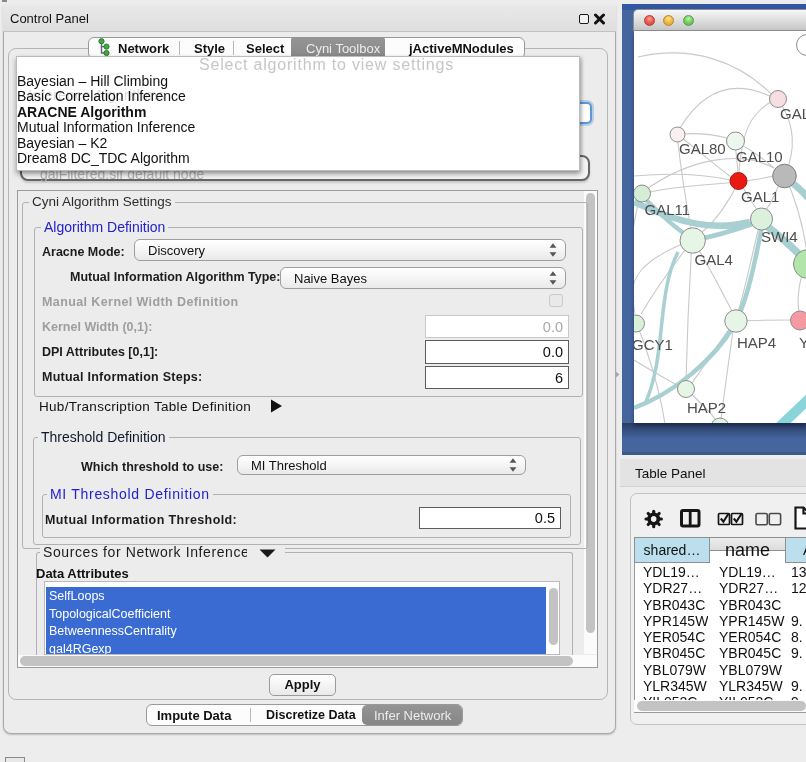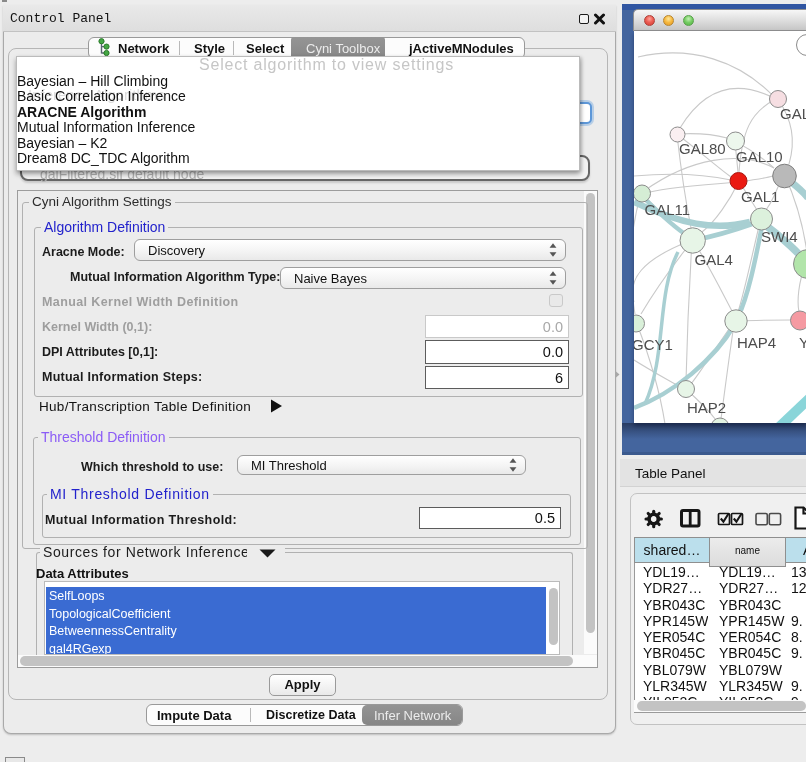--- a/index.html
+++ b/index.html
@@ -17,21 +17,21 @@
 .fld{position:absolute;background:#fff;box-sizing:border-box;font-size:14.5px;color:#111;text-align:right;}
 .fld span{position:absolute;right:5px;top:50%;transform:translateY(-50%);}
 </style>
 </head>
 <body>
 
 <div class="abs" style="left:2px;top:0;width:5px;height:2px;background:#8a8a8a;"></div>
 
 <div class="abs" id="win1" style="left:3px;top:5px;width:613px;height:729px;background:#ececec;border:1px solid #a9a9a9;border-top:none;border-radius:0 0 8px 8px;box-shadow:0 1px 2px rgba(0,0,0,.2);box-sizing:border-box;"></div>
 <div class="abs" style="left:3px;top:5px;width:613px;height:27px;background:linear-gradient(#e9e9e9,#dedede);border-bottom:1px solid #c2c2c2;box-sizing:border-box;"></div>
-<div class="abs" style="left:10px;top:11px;font-size:13px;color:#111;font-family:Liberation Mono, monospace;">Control Panel</div>
+<div class="abs" style="left:10px;top:11px;font-size:13px;color:#111;">Control Panel</div>
 <div class="abs" style="left:579px;top:14px;width:8px;height:8px;border:1.6px solid #1a1a1a;border-radius:2px;background:#f2f2f2;"></div>
 <svg class="abs" style="left:593px;top:13px;" width="13" height="12" viewBox="0 0 13 12">
     <path d="M2.5,2 L10.5,10 M10.5,2 L2.5,10" stroke="#111" stroke-width="3" stroke-linecap="round"></path>
   </svg>
 
 <div class="abs" style="left:8px;top:48px;width:600px;height:652px;background:#ececec;border:1px solid #b6b6b6;border-radius:8px;box-sizing:border-box;"></div>
 
 <div class="abs" style="left:88px;top:37px;width:437px;height:22px;background:#fcfcfc;border:1px solid #999;border-radius:6px;box-sizing:border-box;"></div>
 <div class="abs" style="left:291px;top:37px;width:94px;height:22px;background:linear-gradient(#959595,#878787);border-radius:3px;"></div>
 <div class="abs" style="left:179px;top:41px;width:1px;height:14px;background:#b9b9b9;"></div>
@@ -99,21 +99,21 @@
 <div class="fld" style="left:425px;top:366px;width:144px;height:23px;border:1px solid #5c5c5c;">
     <span>6</span>
   </div>
 
 <div class="abs" style="left:39px;top:399px;font-size:13.5px;letter-spacing:0.3px;color:#111;line-height:16px;">Hub/Transcription Table Definition</div>
 <svg class="abs" style="left:270px;top:399px;" width="13" height="14" viewBox="0 0 13 14">
     <path d="M1,0.5 L12,7 L1,13.5 Z" fill="#111"></path>
   </svg>
 
 <div class="grp" style="left:33px;top:437px;width:546px;height:106px;">
-    <div class="gt" style="color:#8b5cf6;left:4px;font-size:14px;">Threshold Definition</div>
+    <div class="gt" style="color:#0f172a;left:4px;font-size:14px;">Threshold Definition</div>
   </div>
 <div class="lbl" style="left:81px;top:458px;">Which threshold to use:</div>
 <div class="combo" style="left:237px;top:455px;width:289px;height:20px;">
     <span class="ct">MI Threshold</span>
 <svg class="spin" viewBox="0 0 7 12">
       <path d="M3.5,0 L6.5,4 L0.5,4 Z" fill="#555"></path>
       <path d="M3.5,12 L6.5,8 L0.5,8 Z" fill="#555"></path>
     </svg>
   </div>
 
@@ -277,21 +277,21 @@
 <rect x="756" y="513.5" width="11.3" height="11.3" rx="1.5" fill="none"></rect>
 <rect x="769.3" y="513.5" width="11.3" height="11.3" rx="1.5" fill="none"></rect>
 </g>
 <path d="M795.5,528.5 l0,-21 l8,0 l6,6 l0,15 z" stroke-width="2.2" fill="#fdfdfd"></path>
 <path d="M803.5,507.5 l0,6 l6,0" stroke-width="2.2"></path>
 </g>
 </svg>
 
 <div class="abs" style="left:634px;top:537px;width:172px;height:176px;background:#fff;border:1px solid #9a9a9a;border-right:none;box-sizing:border-box;overflow:hidden;"></div>
 <div class="abs" style="left:634px;top:537px;width:76px;height:26px;background:#bbdfec;border:1px solid #8f8f8f;box-sizing:border-box;text-align:center;font-size:14px;color:#111;line-height:25px;">shared…</div>
-<div class="abs" style="left:709px;top:537px;width:77px;height:30px;background:linear-gradient(#ececec,#dcdcdc);border:1px solid #8f8f8f;box-sizing:border-box;text-align:center;font-size:10px;color:#111;line-height:25px;">name</div>
+<div class="abs" style="left:709px;top:537px;width:77px;height:14px;background:linear-gradient(#ececec,#dcdcdc);border:1px solid #8f8f8f;box-sizing:border-box;text-align:center;font-size:18px;color:#111;line-height:25px;">name</div>
 <div class="abs" style="left:785px;top:537px;width:30px;height:26px;background:#bbdfec;border:1px solid #8f8f8f;box-sizing:border-box;font-size:14px;color:#111;line-height:25px;padding-left:17px;">A</div>
 <div class="abs" style="left:643px;top:564px;width:65px;height:136px;font-size:14px;color:#111;line-height:16.3px;overflow:hidden;white-space:nowrap;">YDL19…<br>YDR27…<br>YBR043C<br>YPR145W<br>YER054C<br>YBR045C<br>YBL079W<br>YLR345W<br>YIL052C</div>
 <div class="abs" style="left:719px;top:564px;width:66px;height:136px;font-size:14px;color:#111;line-height:16.3px;overflow:hidden;white-space:nowrap;">YDL19…<br>YDR27…<br>YBR043C<br>YPR145W<br>YER054C<br>YBR045C<br>YBL079W<br>YLR345W<br>YIL052C</div>
 <div class="abs" style="left:791px;top:564px;width:15px;height:136px;font-size:14px;color:#111;line-height:16.3px;overflow:hidden;white-space:nowrap;">13<br>12<br>&nbsp;<br>9.<br>8.<br>9.<br>&nbsp;<br>9.<br>9.</div>
 
 <div class="abs" style="left:634px;top:700px;width:172px;height:12px;background:#fbfbfb;"></div>
 <div class="abs" style="left:637px;top:701px;width:169px;height:10px;background:#c3c3c3;border-radius:5px;"></div>
 
 <div class="abs" style="left:5px;top:757px;width:20px;height:12px;background:#e8e8e8;border:1.5px solid #8a8a8a;box-sizing:border-box;"></div>
 

